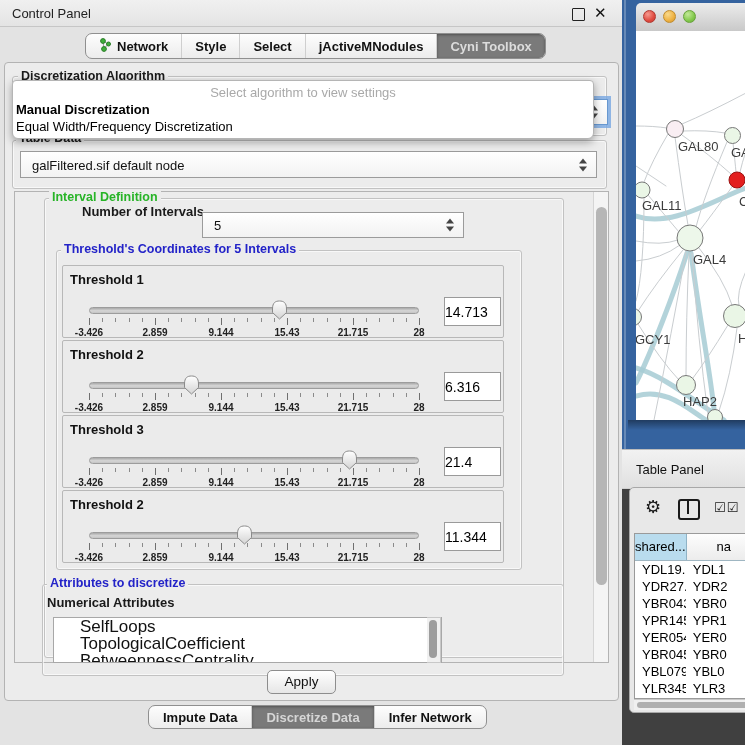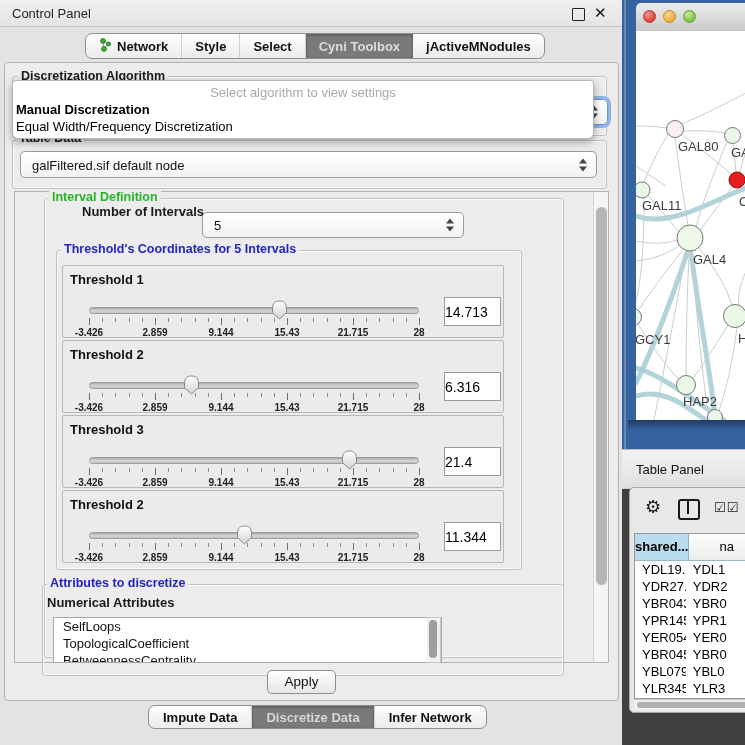--- a/index.html
+++ b/index.html
@@ -39,21 +39,21 @@
   #group-alg{left:12px;top:76px;width:593px;height:58px;}
   #group-alg-title{left:18px;top:70px;color:#1a1a1a;}
   #combo-alg{left:20px;top:99px;width:588px;height:26px;z-index:10;
     box-shadow:0 0 0 3px rgba(120,168,226,.8);border-color:#6898d0;}
 
   #group-tabledata{left:12px;top:140px;width:593px;height:47px;}
   #group-tabledata-title{left:16px;top:132px;color:#1a1a1a;}
   #combo-table{left:20px;top:151px;width:577px;height:27px;}
 
   .combo{position:absolute;background:linear-gradient(#ffffff,#f2f2f2);
-    border:1px solid #9b9b9b;border-radius:5px;box-sizing:border-box;text-decoration:underline;}
+    border:1px solid #9b9b9b;border-radius:0;box-sizing:border-box;text-decoration:underline;}
   .combo .combo-text{position:absolute;left:11px;top:50%;transform:translateY(-50%);font-size:13px;color:#111;white-space:nowrap;}
   .stepper{position:absolute;right:8px;top:50%;transform:translateY(-50%);width:9px;height:13px;}
   .stepper .up{position:absolute;left:0;top:0;width:0;height:0;
     border-left:4.5px solid transparent;border-right:4.5px solid transparent;border-bottom:5px solid #444;}
   .stepper .down{position:absolute;left:0;bottom:0;width:0;height:0;
     border-left:4.5px solid transparent;border-right:4.5px solid transparent;border-top:5px solid #444;}
 
   
   #scroll-area{position:absolute;left:14px;top:191px;width:595px;height:472px;
     border:1px solid #b3b3b3;background:#ececec;overflow:hidden;box-sizing:border-box;}
@@ -80,21 +80,21 @@
   .slider-thumb{position:absolute;top:6px;width:17px;height:20px;}
   .value-box{position:absolute;left:381px;top:31px;width:57px;height:29px;background:#fff;
     border:1px solid #9a9a9a;font-size:14px;color:#000;
     line-height:29px;padding-right:7px;box-sizing:border-box;}
 
   #group-attrs{left:42px;top:584px;width:520px;height:90px;}
   #group-attrs-title{left:47px;top:577px;color:var(--group-title-blue,#2323c8);}
   #lbl-numattrs{position:absolute;left:47px;top:595px;font-weight:700;}
   #attr-list{position:absolute;left:53px;top:617px;width:387px;height:44px;background:#fff;
     border:1px solid #a8a8a8;overflow:hidden;}
-  .attr-item{height:17px;line-height:17px;padding-left:9px;font-size:13px;color:#111;white-space:nowrap;}
+  .attr-item{height:17px;line-height:17px;padding-left:26px;font-size:17px;color:#111;white-space:nowrap;}
   #attr-vscroll{position:absolute;left:427px;top:617px;width:13px;height:44px;background:#f0f0f0;border:1px solid #c8c8c8;border-left:none;}
   #attr-vscroll .thumb{position:absolute;left:2px;top:2px;width:8px;height:38px;background:#9d9d9d;border-radius:5px;}
 
   #apply-btn{position:absolute;left:267px;top:670px;width:67px;height:22px;
     background:linear-gradient(#ffffff,#e6e6e6);border:1px solid #8d8d8d;border-radius:5px;
     font-size:13.5px;color:#111;text-align:center;line-height:21px;}
 
   
   #bottom-tabs{position:absolute;left:148px;top:705px;height:22px;display:flex;
     border:1px solid #8f8f8f;border-radius:7px;background:linear-gradient(#fdfdfd,#ececec);overflow:hidden;}
@@ -133,21 +133,21 @@
     background:#e8e8e8;border:1px solid #a8a8a8;border-radius:5px;box-sizing:border-box;}
   #tt-gear{position:absolute;left:15px;top:8px;font-size:18px;color:#1a1a1a;line-height:22px;}
   #tt-split{position:absolute;left:48px;top:11px;width:18px;height:17px;border:2px solid #1a1a1a;border-radius:3px;}
   #tt-split .mid{position:absolute;left:7px;top:0;width:2px;height:13px;background:#1a1a1a;}
   #tt-checks{position:absolute;left:84px;top:12px;font-size:13px;color:#1a1a1a;letter-spacing:1px;}
 
   #data-table{position:absolute;left:4px;top:45px;width:126px;height:166px;background:#fff;
     border:1px solid #9a9a9a;box-sizing:border-box;overflow:hidden;}
   #table-header{display:flex;height:26px;border-bottom:1px solid #9fb6c2;}
   .hcell{box-sizing:border-box;font-size:13px;color:#000;line-height:26px;}
-  #hcell-0{width:75px;background:var(--table-header-selected,#b9dcee);border-right:1px solid #8fb3c6;text-align:center;font-weight:bold;}
+  #hcell-0{width:75px;background:var(--table-header-selected,#b9dcee);border-right:1px solid #8fb3c6;text-align:center;}
   #hcell-1{width:110px;background:linear-gradient(#fdfdfd,#ececec);padding-left:30px;}
   #table-rows{height:141px;overflow:hidden;}
   .trow{display:flex;height:17px;line-height:17px;font-size:13px;color:#000;}
   .tcell0{width:75px;padding-left:7px;box-sizing:border-box;white-space:nowrap;overflow:hidden;}
   .tcell1{width:110px;padding-left:7px;box-sizing:border-box;white-space:nowrap;}
   #table-hscroll{position:absolute;left:4px;top:211px;width:126px;height:10px;background:#f0f0f0;border-top:1px solid #c8c8c8;}
   #table-hscroll .thumb{position:absolute;left:3px;top:2px;width:116px;height:6px;background:#b0b0b0;border-radius:4px;}
 
   text{font-family:"Liberation Sans","DejaVu Sans",sans-serif;}
 </style>
@@ -183,25 +183,25 @@
         </svg>
       </span>
       <span>Network</span>
     </div>
     <div class="ttab">
         <span>Style</span>
       </div>
     <div class="ttab">
         <span>Select</span>
       </div>
+    <div class="ttab">
+        <span>jActiveMNodules</span>
+      </div>
     <div class="ttab selected">
         <span>Cyni Toolbox</span>
-      </div>
-    <div class="ttab">
-        <span>jActiveMNodules</span>
       </div>
   </div>
 
   <div id="main-panel"></div>
 
   <div class="groupbox" id="group-alg"></div>
   <div class="group-title" id="group-alg-title">Discretization Algorithm</div>
   <div class="combo" id="combo-alg">
     <span class="stepper">
         <span class="up"></span>

